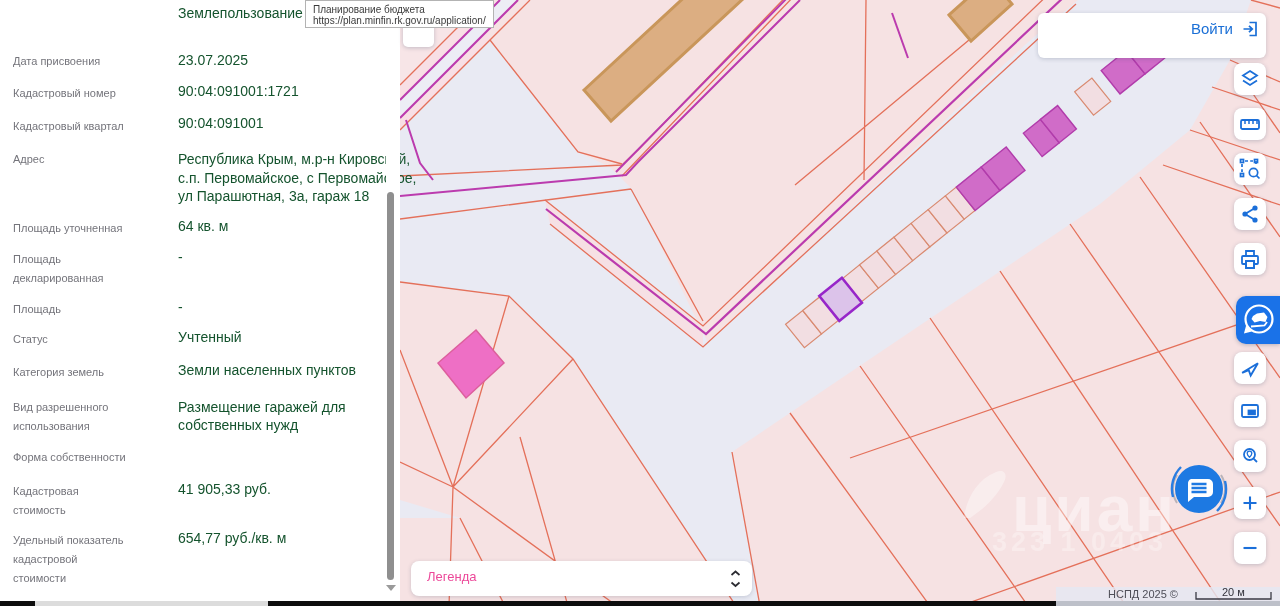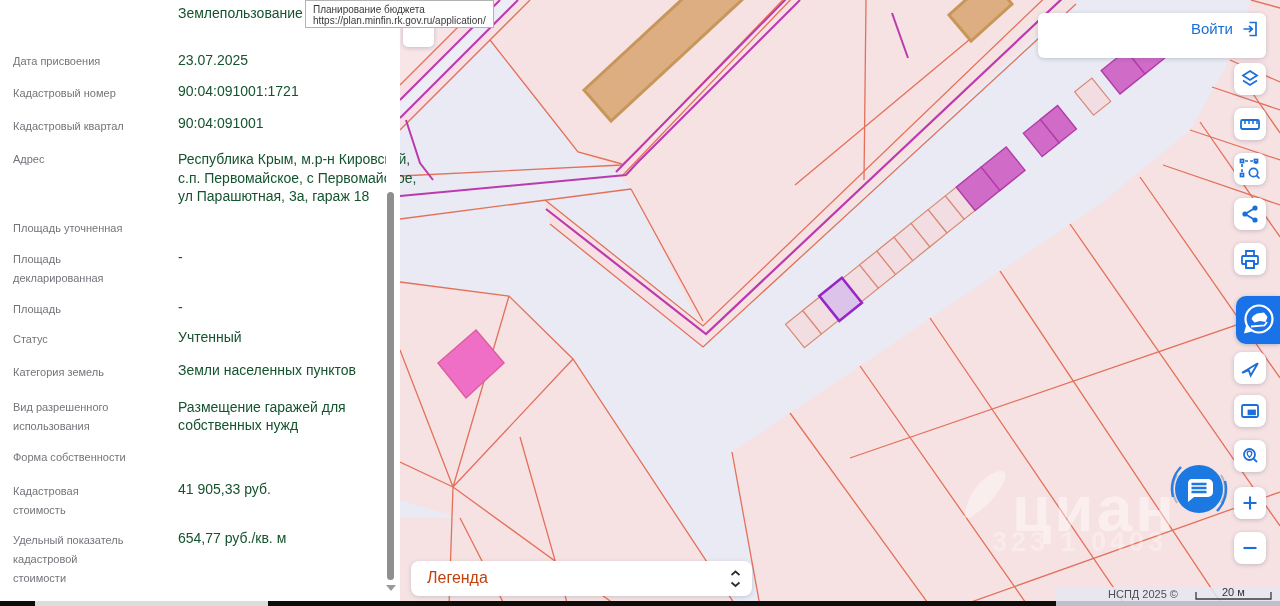--- a/index.html
+++ b/index.html
@@ -11,21 +11,21 @@
   #sbthumb { position:absolute; left:387px; top:192px; width:7px; height:388px; background:#8f8f8f; border-radius:4px; }
   #sbarrow { position:absolute; left:386px; top:585px; width:0; height:0; border-left:5px solid transparent; border-right:5px solid transparent; border-top:6px solid #9a9a9a; }
   #map { position:absolute; left:400px; top:0; width:880px; height:601px; overflow:hidden; background:#e9eaf3; }
   #bottombar { position:absolute; left:0; top:601px; width:1280px; height:5px; background:#0d0d0d; }
   #bottomthumb { position:absolute; left:35px; top:601px; width:233px; height:5px; background:#dcdcdc; }
   #tooltip { position:absolute; left:305px; top:0px; width:189px; height:28px; background:#fff; border:1px solid #b3b3b3; font-size:10px; color:#3a3a3a; padding:3px 0 0 7px; line-height:11px; z-index:30; }
   .mbtn { position:absolute; width:32px; height:32px; background:#fff; border-radius:8px; box-shadow:0 1px 4px rgba(40,60,90,.25); z-index:20; }
   #loginbox { position:absolute; left:1038px; top:13px; width:228px; height:45px; background:#fff; border-radius:6px; box-shadow:0 1px 4px rgba(40,60,90,.22); z-index:20; }
   #loginbox span { position:absolute; right:33px; top:7px; font-size:15px; color:#1a6fd6; }
   #legend { position:absolute; left:411px; top:561px; width:341px; height:35px; background:#fff; border-radius:8px; box-shadow:0 1px 4px rgba(40,60,90,.2); z-index:20; }
-  #legend span { position:absolute; left:16px; top:8px; font-size:16px; color:#c2410c; }
+  #legend span { position:absolute; left:16px; top:8px; font-size:13px; color:#ec4899; }
   #attrib { position:absolute; left:1056px; top:587px; width:224px; height:24px; background:rgba(228,232,243,.82); z-index:18; }
   #attrib .t { position:absolute; left:52px; top:1px; font-size:11px; color:#4e4e58; }
   #wm1 { position:absolute; left:1012px; top:472px; font-size:64px; font-weight:bold; color:rgba(255,255,255,.42); letter-spacing:3px; z-index:5; }
   #wm2 { position:absolute; left:992px; top:527px; font-size:27px; font-weight:bold; color:rgba(255,255,255,.3); letter-spacing:4px; z-index:5; }
   #chat { position:absolute; left:1163px; top:453px; width:72px; height:72px; z-index:21; }
 </style></head>
 <body>
 <div id="map">
 <svg width="880" height="606" viewBox="0 0 880 606">
   <g fill="#f6e2e3" stroke="none">
@@ -90,20 +90,21 @@
     <div class="val" style="top:4.2px">Землепользование</div>
   <div class="lab" style="top:51.7px">Дата присвоения</div>
     <div class="val" style="top:51.2px">23.07.2025</div>
   <div class="lab" style="top:83.7px">Кадастровый номер</div>
     <div class="val" style="top:82.2px">90:04:091001:1721</div>
   <div class="lab" style="top:117.3px">Кадастровый квартал</div>
     <div class="val" style="top:114.2px">90:04:091001</div>
   <div class="lab" style="top:150.3px">Адрес</div>
     <div class="val" style="top:150.2px">Республика Крым, м.р-н Кировский,<br>с.п. Первомайское, с Первомайское,<br>ул Парашютная, 3а, гараж 18</div>
   <div class="lab" style="top:218.7px">Площадь уточненная</div>
+    <div class="val" style="top:217.2px">64 кв. м</div>
   <div class="lab" style="top:249.7px">Площадь<br>декларированная</div>
     <div class="val" style="top:248.2px">-</div>
   <div class="lab" style="top:299.7px">Площадь</div>
     <div class="val" style="top:298.2px">-</div>
   <div class="lab" style="top:329.7px">Статус</div>
     <div class="val" style="top:328.2px">Учтенный</div>
   <div class="lab" style="top:362.7px">Категория земель</div>
     <div class="val" style="top:361.2px">Земли населенных пунктов</div>
   <div class="lab" style="top:397.7px">Вид разрешенного<br>использования</div>
     <div class="val" style="top:397.8px">Размещение гаражей для<br>собственных нужд</div>

